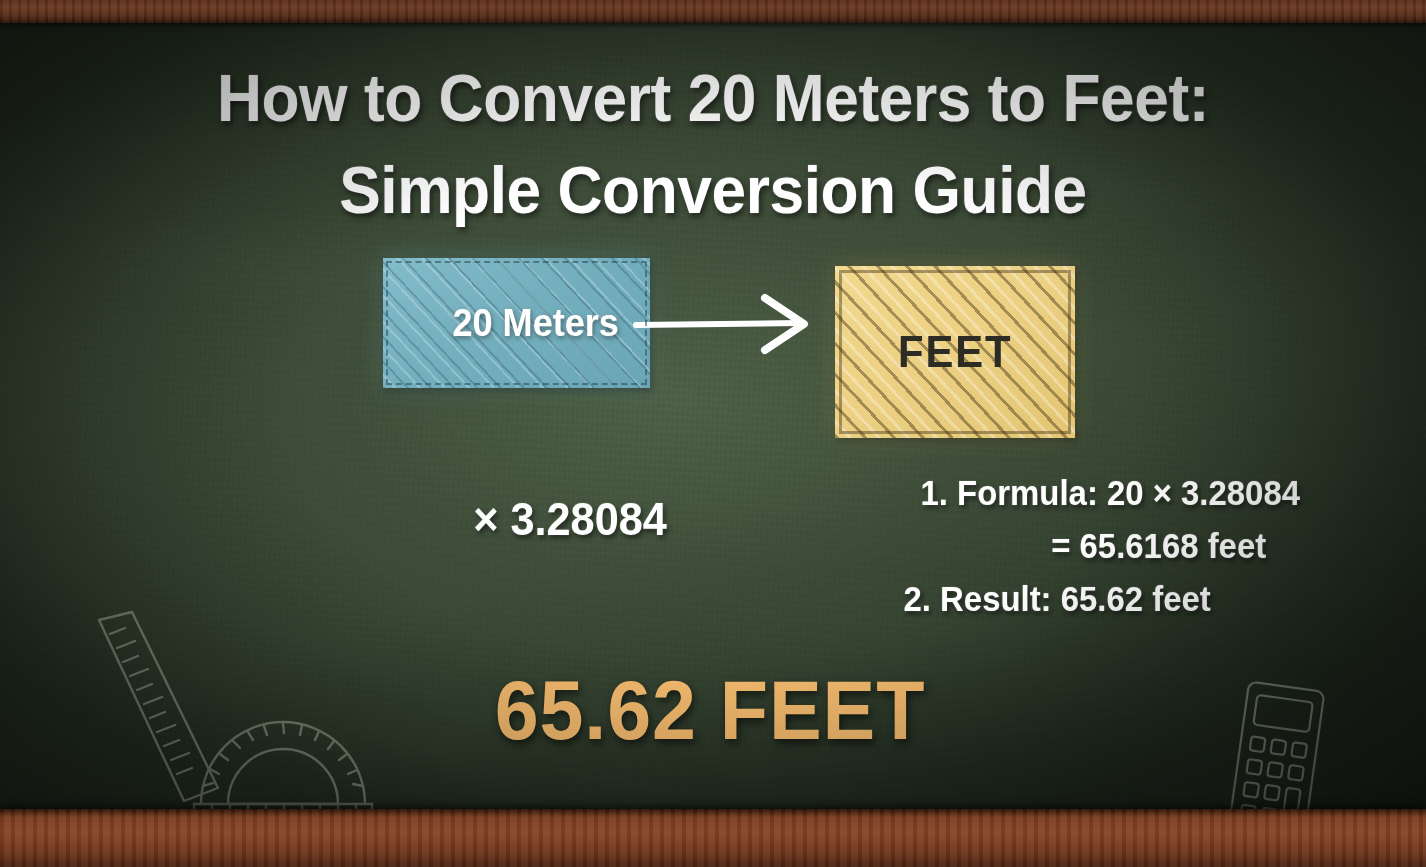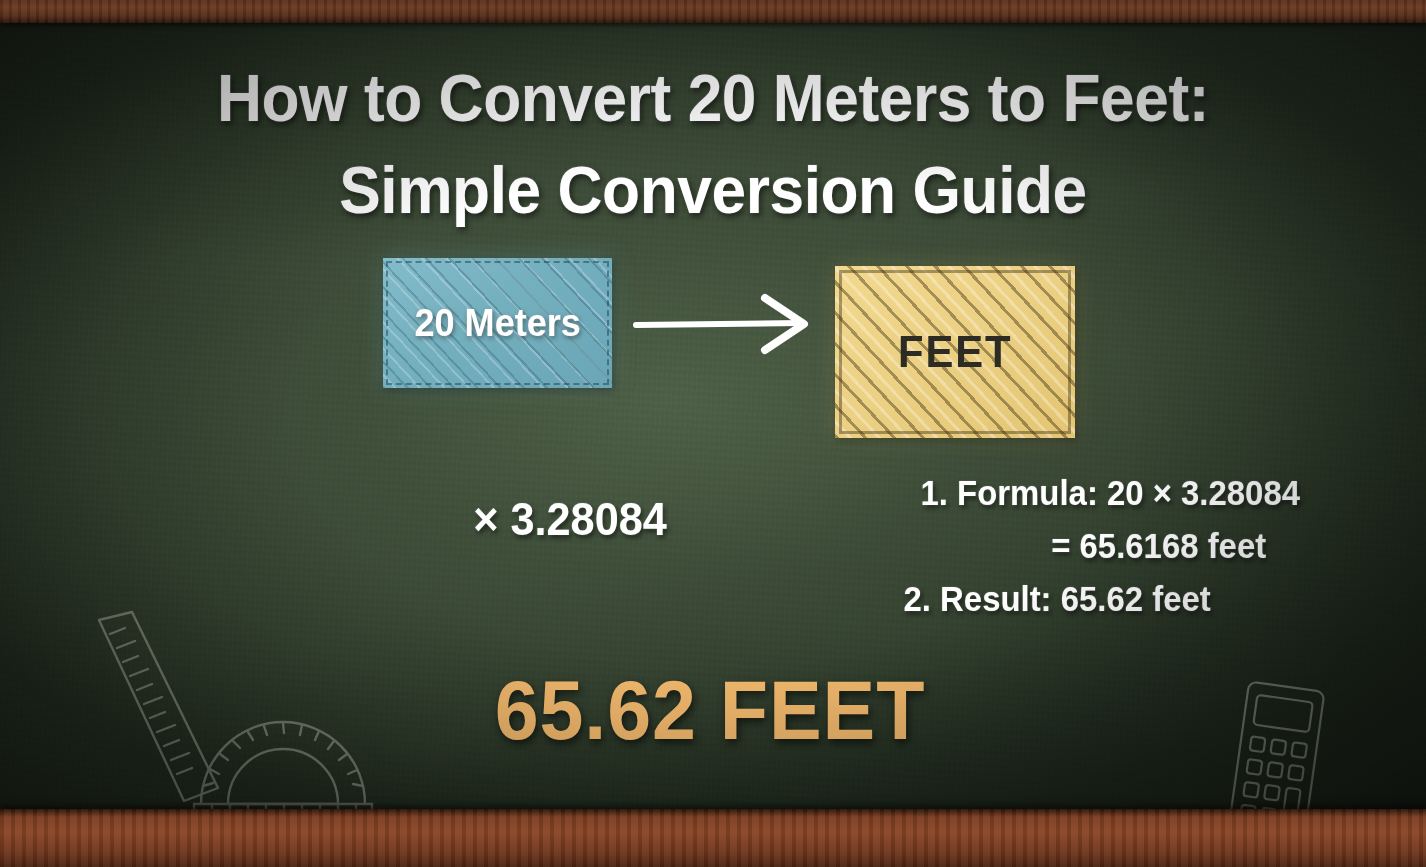--- a/index.html
+++ b/index.html
@@ -117,20 +117,21 @@
   }
 
   
   #box-meters {
     left: 383px;
     top: 258px;
     width: 229px;
     height: 130px;
     background: linear-gradient(145deg, #83bcca 0%, #74afbe 45%, #6aa6b6 100%);
     box-shadow: 0 0 22px rgba(120,180,195,.28), 2px 3px 9px rgba(0,0,0,.38);
+    padding-left: 38px;
   }
   #box-meters .hatch {
     background-image:
       repeating-linear-gradient(47deg,
         rgba(40,85,100,.30) 0px, rgba(40,85,100,.30) 2px,
         rgba(255,255,255,0) 2px, rgba(255,255,255,0) 17px),
       repeating-linear-gradient(47deg,
         rgba(255,255,255,.22) 8px, rgba(255,255,255,.22) 10px,
         rgba(255,255,255,0) 10px, rgba(255,255,255,0) 26px);
   }

